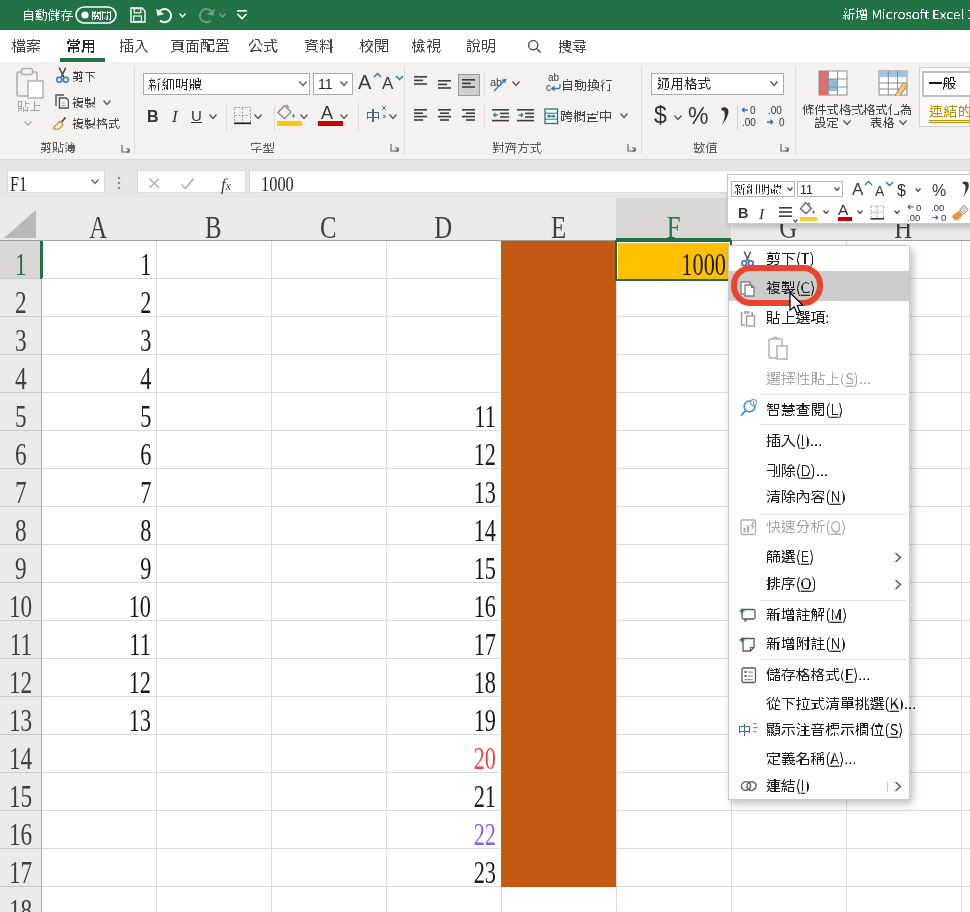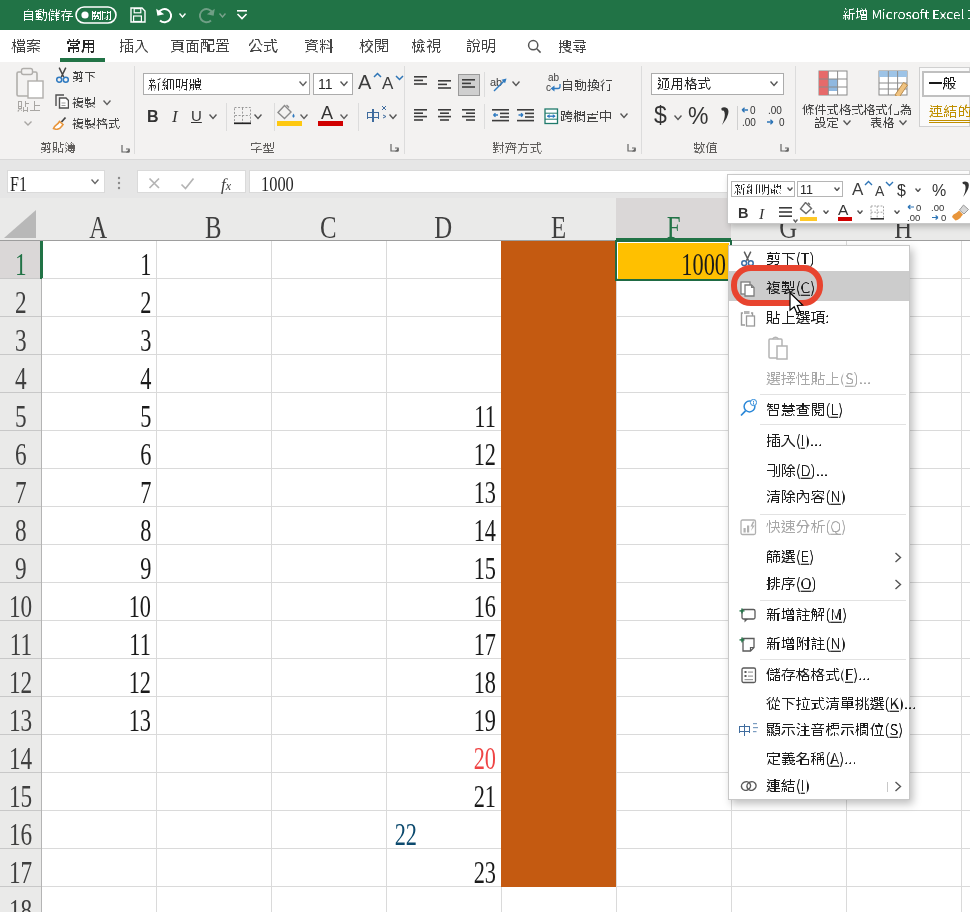--- a/index.html
+++ b/index.html
@@ -488,21 +488,21 @@
 <div style="position:absolute;left:386px;top:439px;width:110px;text-align:right;font-family:Liberation Serif,serif;font-size:31px;line-height:1;color:#1a1a1a;"><span style="display:inline-block;transform:scaleX(0.72);transform-origin:right center;">12</span></div>
 <div style="position:absolute;left:386px;top:477px;width:110px;text-align:right;font-family:Liberation Serif,serif;font-size:31px;line-height:1;color:#1a1a1a;"><span style="display:inline-block;transform:scaleX(0.72);transform-origin:right center;">13</span></div>
 <div style="position:absolute;left:386px;top:515px;width:110px;text-align:right;font-family:Liberation Serif,serif;font-size:31px;line-height:1;color:#1a1a1a;"><span style="display:inline-block;transform:scaleX(0.72);transform-origin:right center;">14</span></div>
 <div style="position:absolute;left:386px;top:553px;width:110px;text-align:right;font-family:Liberation Serif,serif;font-size:31px;line-height:1;color:#1a1a1a;"><span style="display:inline-block;transform:scaleX(0.72);transform-origin:right center;">15</span></div>
 <div style="position:absolute;left:386px;top:591px;width:110px;text-align:right;font-family:Liberation Serif,serif;font-size:31px;line-height:1;color:#1a1a1a;"><span style="display:inline-block;transform:scaleX(0.72);transform-origin:right center;">16</span></div>
 <div style="position:absolute;left:386px;top:629px;width:110px;text-align:right;font-family:Liberation Serif,serif;font-size:31px;line-height:1;color:#1a1a1a;"><span style="display:inline-block;transform:scaleX(0.72);transform-origin:right center;">17</span></div>
 <div style="position:absolute;left:386px;top:667px;width:110px;text-align:right;font-family:Liberation Serif,serif;font-size:31px;line-height:1;color:#1a1a1a;"><span style="display:inline-block;transform:scaleX(0.72);transform-origin:right center;">18</span></div>
 <div style="position:absolute;left:386px;top:705px;width:110px;text-align:right;font-family:Liberation Serif,serif;font-size:31px;line-height:1;color:#1a1a1a;"><span style="display:inline-block;transform:scaleX(0.72);transform-origin:right center;">19</span></div>
 <div style="position:absolute;left:386px;top:743px;width:110px;text-align:right;font-family:Liberation Serif,serif;font-size:31px;line-height:1;color:#ef4444;"><span style="display:inline-block;transform:scaleX(0.72);transform-origin:right center;">20</span></div>
 <div style="position:absolute;left:386px;top:781px;width:110px;text-align:right;font-family:Liberation Serif,serif;font-size:31px;line-height:1;color:#1a1a1a;"><span style="display:inline-block;transform:scaleX(0.72);transform-origin:right center;">21</span></div>
-<div style="position:absolute;left:386px;top:819px;width:110px;font-family:Liberation Serif,serif;font-size:31px;line-height:1;color:#0c4a6e;"><span style="display:inline-block;transform:scaleX(0.72);transform-origin:right center;">22</span></div>
+<div style="position:absolute;left:386px;top:819px;width:110px;text-align:right;font-family:Liberation Serif,serif;font-size:31px;line-height:1;color:#8b5cf6;"><span style="display:inline-block;transform:scaleX(0.72);transform-origin:right center;">22</span></div>
 <div style="position:absolute;left:386px;top:857px;width:110px;text-align:right;font-family:Liberation Serif,serif;font-size:31px;line-height:1;color:#1a1a1a;"><span style="display:inline-block;transform:scaleX(0.72);transform-origin:right center;">23</span></div>
 <div style="position:absolute;left:616px;top:249px;width:110px;text-align:right;font-family:Liberation Serif,serif;font-size:31px;line-height:1;color:#1a1a1a;"><span style="display:inline-block;transform:scaleX(0.72);transform-origin:right center;">1000</span></div>
 <div style="position:absolute;left:727px;top:174px;width:253px;height:50px;background:#fff;border:1px solid #c8c8c8;box-shadow:2px 3px 6px rgba(0,0,0,0.22);"></div>
 <div style="position:absolute;left:731px;top:181px;width:64px;height:16px;background:#fff;border:1px solid #b5b5b5;"></div>
 <svg style="position:absolute;left:734.0px;top:179.6px;" width="50" height="19" viewBox="0 0 50 19">
     <path d="M4 15Q4 15 4 15Q3 15 3 15H3V8H4ZM3 11Q3 11 3 11Q3 11 2 11Q2 12 2 12Q2 13 1 13Q1 14 1 14L0 14Q1 13 1 13Q1 12 1 12Q2 11 2 11ZM3 4Q3 4 3 4Q4 4 4 5Q4 5 4 5Q4 5 4 5Q4 5 4 5Q3 5 3 5Q3 5 3 4Q3 4 2 4ZM10 15Q10 15 10 15Q10 15 9 15H9V8H10ZM11 5Q11 5 11 5Q11 5 11 5Q10 5 10 5Q9 5 8 5Q8 5 7 6L7 5Q8 5 8 5Q9 5 9 4Q10 4 10 4ZM8 5Q8 5 8 5V9Q8 10 7 10Q7 11 7 12Q7 13 7 13Q6 14 5 15L5 15Q6 14 6 13Q7 12 7 11Q7 10 7 9V5ZM11 7Q11 7 11 7Q11 7 11 8Q11 8 11 8Q11 8 12 8Q12 8 12 8Q11 8 11 8H7V8H10ZM6 6Q6 6 5 6Q5 6 5 6Q5 7 5 7Q4 8 4 8H4Q4 8 4 8Q4 7 4 7Q4 6 4 6ZM2 6Q2 6 2 7Q3 7 3 7Q3 7 3 8Q3 8 3 8Q3 8 2 8Q2 8 2 8Q2 7 2 7Q2 6 1 6ZM4 11Q5 11 5 11Q6 12 6 12Q6 12 6 13Q6 13 6 13Q6 13 5 13Q5 13 5 13Q5 13 5 12Q5 12 5 12Q4 11 4 11ZM6 7Q6 7 6 8Q6 8 6 8Q6 8 7 8Q7 8 6 8H0L0 8H5ZM5 9Q5 9 6 9Q6 9 6 10Q6 10 6 10Q6 10 6 10H1L1 10H5ZM5 5Q5 5 6 5Q6 5 6 5Q6 5 6 6Q6 6 6 6H1L1 5H5Z M17 4 18 5H22L23 4L24 5Q23 5 23 5Q23 5 23 5V14Q23 14 23 14Q23 14 23 14Q23 14 22 14H22V5H18V14Q18 14 18 14Q18 14 17 14H17V5ZM20 5V13H20V5ZM23 13V13H18V13ZM23 9V9H18V9ZM17 7Q17 7 17 7Q16 7 16 7L17 7Q16 7 16 7Q16 8 15 8Q15 9 14 9Q14 10 13 10L13 10H13Q13 11 13 11Q13 11 13 11L13 10Q13 10 13 10Q13 10 13 10Q13 10 14 9Q14 9 15 8Q15 7 15 7Q16 6 16 6ZM16 4Q16 4 16 4Q16 5 15 4L16 4Q15 5 15 5Q14 6 14 7Q13 7 13 7L13 7H13Q13 8 13 8Q13 8 13 8L13 7Q13 7 13 7Q13 7 13 7Q13 7 13 6Q14 6 14 6Q14 5 14 5Q15 4 15 4ZM14 11Q14 12 14 13Q14 14 13 14Q13 14 13 14Q13 14 13 14Q13 14 13 14Q12 14 12 14Q13 14 13 13Q13 13 13 13Q13 13 13 12Q13 12 13 11ZM16 11Q16 11 16 12Q17 12 17 13Q17 13 17 13Q17 13 16 13Q16 13 16 13Q16 13 16 13Q16 12 16 12Q16 11 15 11ZM15 11Q15 12 15 12Q15 13 15 13Q15 13 15 14Q15 14 15 14Q15 14 14 14Q15 13 15 12Q14 12 14 11ZM15 9Q16 9 16 9Q17 10 17 10Q17 11 17 11Q17 11 16 11Q16 11 16 11Q16 10 16 10Q16 10 16 9Q15 9 15 9ZM13 10Q13 10 14 10Q14 10 15 10Q16 10 16 10L16 10Q16 10 15 10Q14 11 13 11ZM13 7Q13 7 13 7Q14 7 14 7Q15 7 16 7V7Q15 8 14 8Q14 8 13 8Z M30 5H34V5H30ZM30 7H34V8H30ZM30 10H34V10H30ZM34 5H34L34 4L35 5Q35 5 35 5Q35 5 35 5V14Q35 14 35 14Q35 14 34 15Q34 15 33 15Q33 15 33 14Q33 14 33 14Q33 14 33 14Q32 14 32 14V14Q32 14 32 14Q32 14 33 14Q33 14 33 14Q34 14 34 14Q34 14 34 14Q34 14 34 13ZM30 5V4V4L31 5H31V8Q31 9 31 10Q31 10 31 11Q30 12 30 13Q30 13 29 14Q29 14 28 15L28 15Q28 14 29 13Q29 13 30 12Q30 11 30 10Q30 9 30 8ZM25 5V4L26 5H26V12Q26 12 26 13Q26 13 25 13Q25 13 25 13H25ZM28 5H28L28 4L29 5Q29 5 29 5Q29 5 29 5V12Q29 12 29 12Q29 12 28 12Q28 12 28 12H28ZM25 5H28V5H25ZM25 8H28V8H25ZM25 11H28V11H25Z M46 13Q46 13 46 13Q46 13 46 13Q46 13 45 13Q45 14 45 14H45Q45 14 45 13Q45 13 45 12ZM43 12Q43 13 43 13Q44 13 44 13Q44 14 44 14Q44 14 43 14Q43 14 43 14Q43 14 43 13Q43 13 42 13ZM46 12V12H42V12ZM42 10 43 10H46L46 10L47 10Q47 10 47 10Q46 10 46 11V12Q46 12 46 12Q46 12 46 12H46V10H43V12Q43 12 43 13Q42 13 42 13H42V10ZM47 13Q47 13 47 13Q47 14 47 14Q47 14 48 14Q48 14 47 14H41L41 14H46ZM47 8Q47 8 47 9Q47 9 47 9Q47 9 47 9Q47 9 47 9H41L41 9H46ZM46 4Q46 4 46 4Q45 4 45 4V8H45V4ZM44 4Q44 4 44 4V8H43V4ZM46 8V8H42V8ZM42 5 43 5H46L46 5L47 5Q47 5 47 5Q47 5 47 5V8Q47 8 47 8Q46 9 46 9H46V5H42V8Q42 9 42 9Q42 9 42 9H42V5ZM46 6V7H42V6ZM40 9V9H38V9ZM37 9V9L38 9H38V11Q38 11 38 12Q38 12 38 13Q38 13 37 14Q37 14 37 15L37 15Q37 14 37 13Q37 13 37 12Q37 12 37 11V9ZM38 10Q39 10 39 10Q39 10 40 10Q40 11 40 11Q40 11 40 11Q40 11 39 11Q39 11 39 11Q38 10 38 10ZM38 12Q38 12 39 12Q40 12 40 11L40 11Q40 12 40 12Q39 12 39 13Q39 13 38 13ZM39 6 40 6H39V8H39V6ZM40 9 40 9 41 9Q41 9 41 9Q41 9 41 9V14Q41 14 41 14Q40 14 40 15Q40 15 40 15Q40 15 40 14Q40 14 39 14Q39 14 39 14Q39 14 39 14V14Q39 14 39 14Q39 14 39 14Q40 14 40 14Q40 14 40 14Q40 14 40 14V9ZM41 8 41 7 42 8Q42 8 42 8Q42 8 41 8Q41 8 41 9Q41 9 41 9L41 9Q41 9 41 9Q41 8 41 8Q41 8 41 8ZM37 7Q37 8 37 8Q37 9 37 9Q37 9 37 9Q37 9 37 9Q36 9 36 9Q37 9 37 8Q37 8 37 8Q37 8 37 7ZM41 8V8H37V8ZM40 6V6H39V6ZM38 4 38 5H40L40 4L41 5Q41 5 41 5Q41 5 41 5V8H40V5H38V8H38V5Z" fill="#262626"></path>
   </svg>
 <svg style="position:absolute;left:787.0px;top:186.75px;" width="6" height="4.5" viewBox="0 0 6 4.5">
     <path d="M0.5 0.5 L3.0 3.5 L5.5 0.5" fill="none" stroke="#555" stroke-width="1.4"></path>
   </svg>

